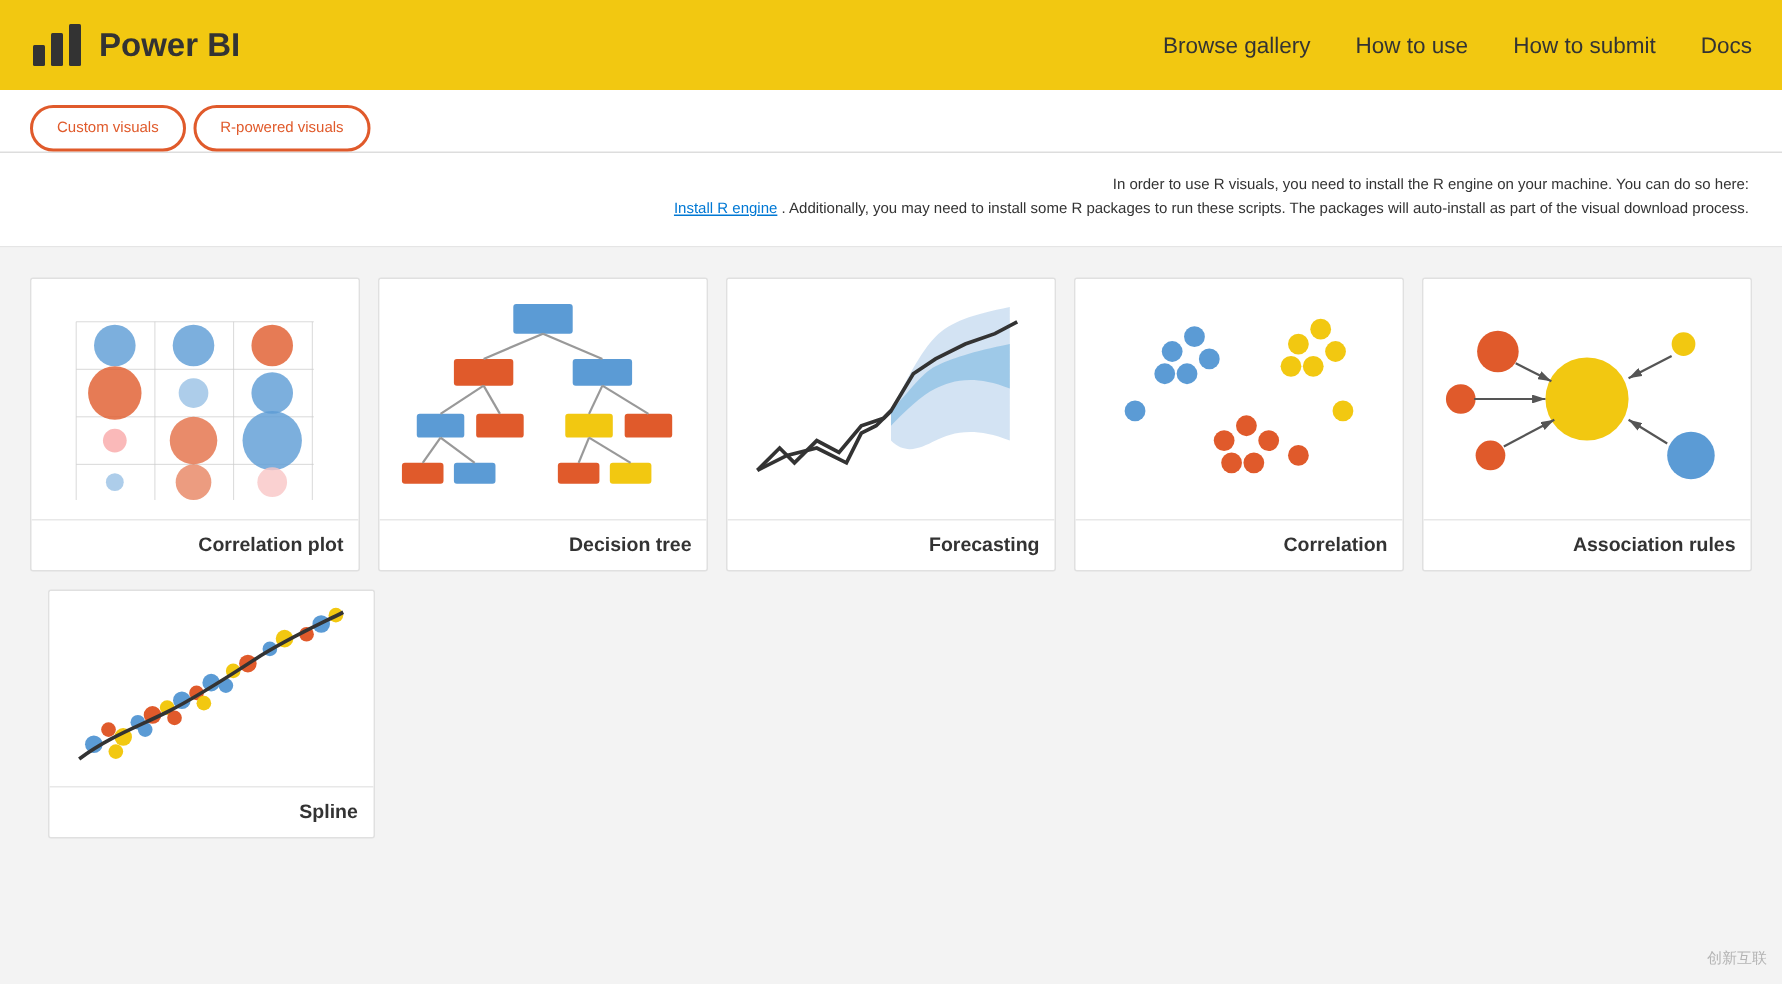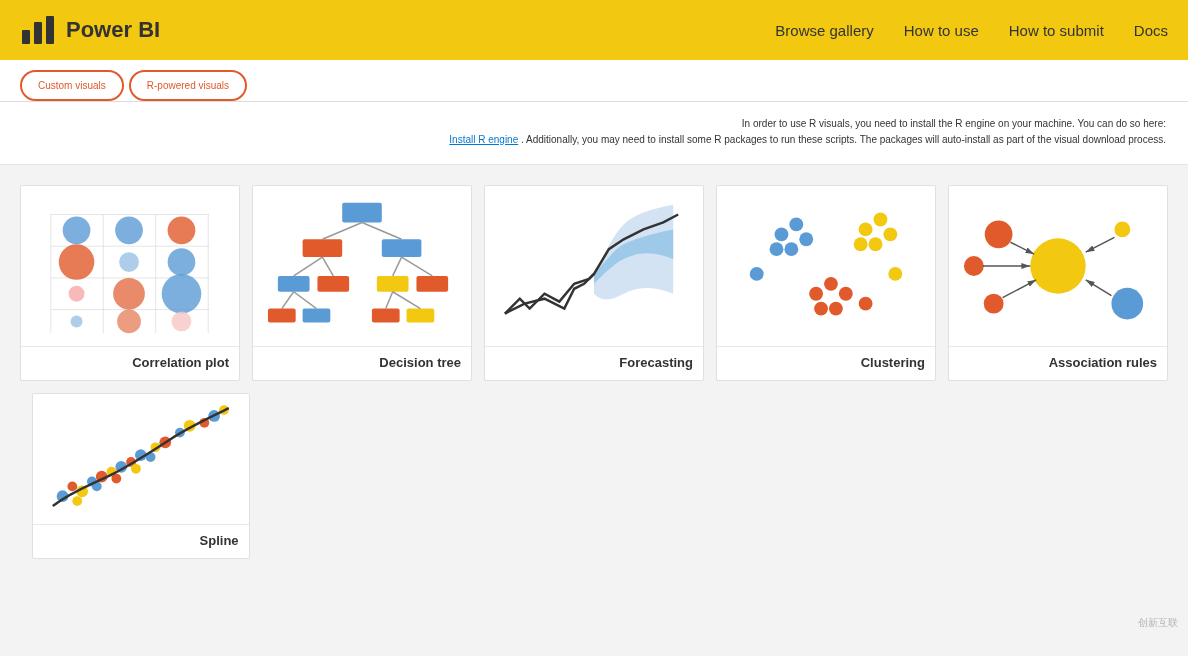--- a/index.html
+++ b/index.html
@@ -127,21 +127,21 @@
       border-radius: 2px;
       overflow: hidden;
     }
     .card-partial .card-image {
       height: 130px;
     }
 
     
     .watermark {
       position: fixed;
-      bottom: 26px;
+      bottom: 10px;
       right: 10px;
       font-size: 10px;
       color: #999;
       opacity: 0.7;
     }
 
     
     svg { display: block; }
   </style>
 </head>
@@ -287,21 +287,21 @@
           <circle cx="105" cy="90" r="7" fill="#e05a2b"></circle>
           <circle cx="120" cy="100" r="7" fill="#e05a2b"></circle>
           <circle cx="110" cy="115" r="7" fill="#e05a2b"></circle>
           <circle cx="95" cy="115" r="7" fill="#e05a2b"></circle>
 
           <circle cx="170" cy="80" r="7" fill="#f2c811"></circle>
           <circle cx="30" cy="80" r="7" fill="#5b9bd5"></circle>
           <circle cx="140" cy="110" r="7" fill="#e05a2b"></circle>
         </svg>
       </div>
-      <div class="card-label">Clustering</div>
+      <div class="card-label">Correlation</div>
     </div>
 
     <div class="card">
       <div class="card-image">
         <svg width="200" height="145" viewBox="0 0 200 145" xmlns="http://www.w3.org/2000/svg">
 
           <circle cx="100" cy="72" r="28" fill="#f2c811"></circle>
 
           <circle cx="40" cy="40" r="14" fill="#e05a2b"></circle>
           <circle cx="165" cy="35" r="8" fill="#f2c811"></circle>

